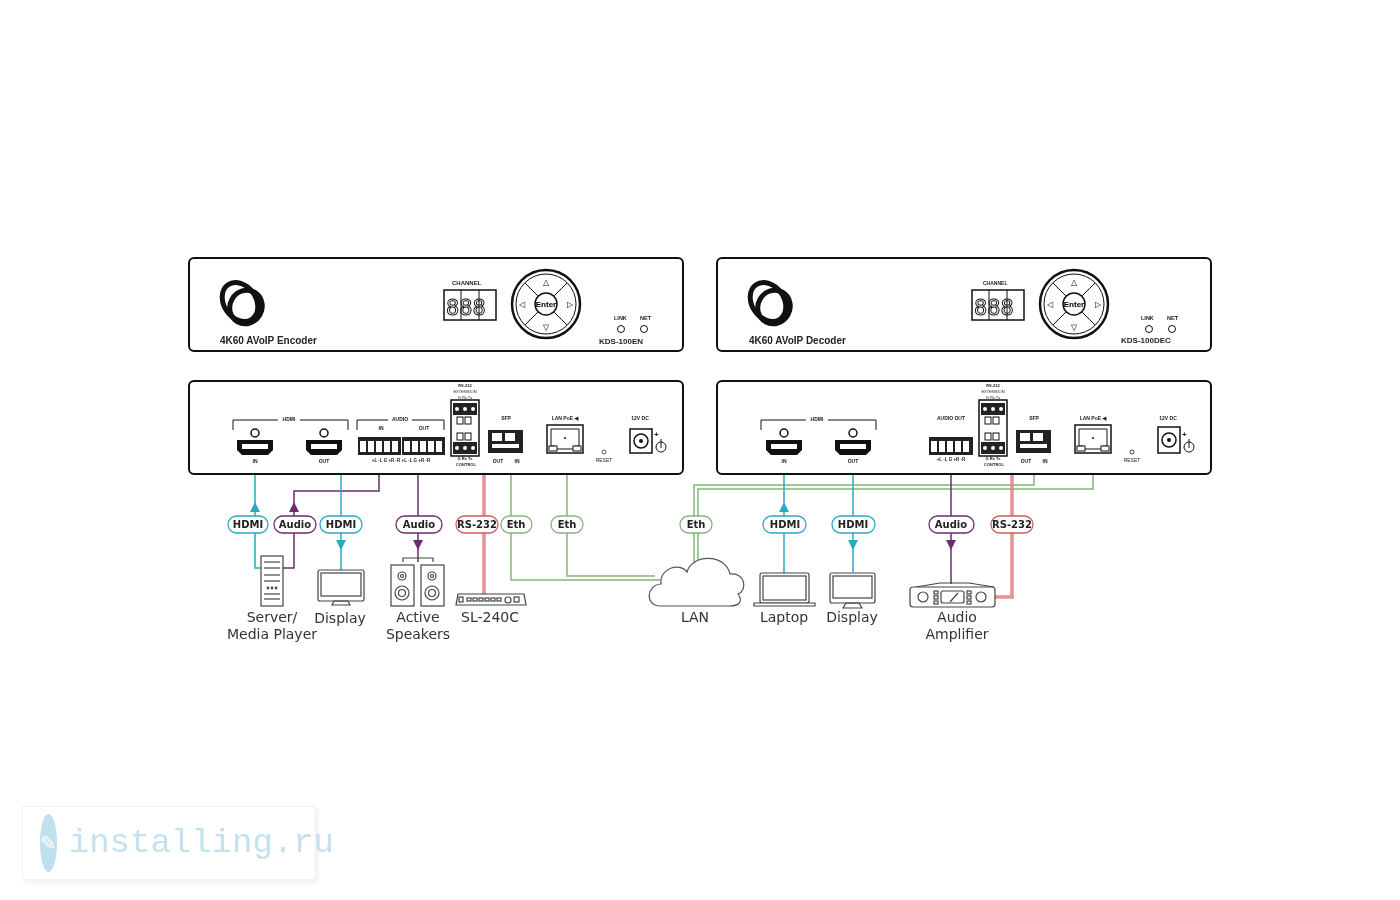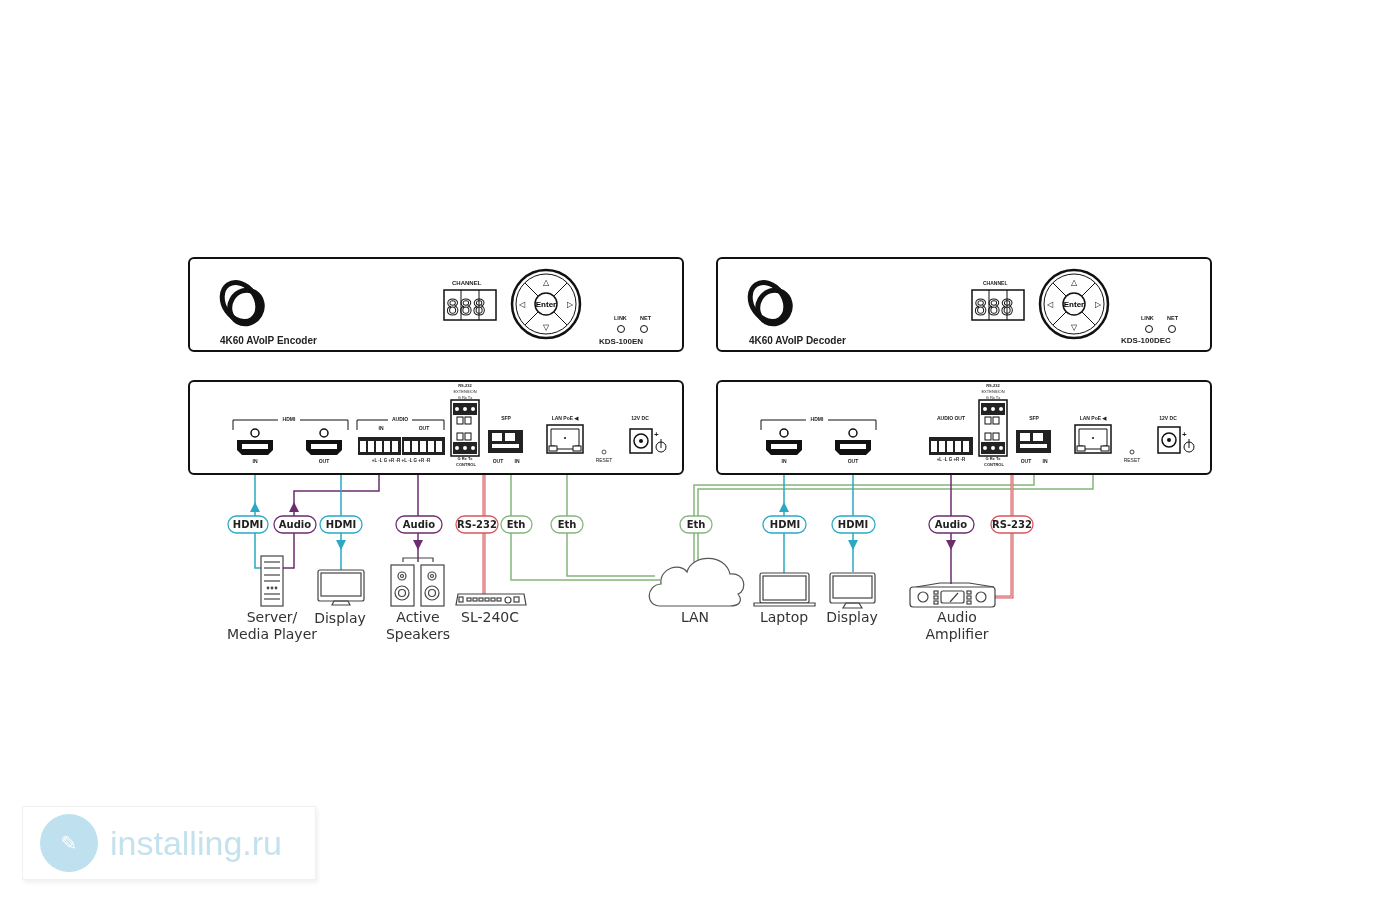--- a/index.html
+++ b/index.html
@@ -7,21 +7,21 @@
   #diagram { position:absolute; left:0; top:0; }
   .lbl { font-family:"DejaVu Sans", sans-serif; font-size:10px; font-weight:bold; fill:#222; }
   .tiny { font-family:"Liberation Sans", sans-serif; font-size:5px; font-weight:bold; fill:#222; }
   .small { font-family:"Liberation Sans", sans-serif; font-size:7px; font-weight:bold; fill:#222; }
   .panel-title { font-family:"Liberation Sans", sans-serif; font-size:10px; font-weight:bold; fill:#222; }
   .dev-label { font-family:"DejaVu Sans", sans-serif; font-size:14px; fill:#333; }
   .watermark { position:absolute; left:22px; top:806px; width:292px; height:72px; background:#ffffff;
     border:1px solid #f0f0f0; box-shadow:2px 3px 4px rgba(0,0,0,0.06); display:flex; align-items:center; }
   .wm-logo { width:58px; height:58px; border-radius:50%; background:#bfe0ee; margin-left:17px; display:flex;
     align-items:center; justify-content:center; color:#fff; font-size:20px; font-family:"DejaVu Sans", sans-serif; }
-  .wm-text { margin-left:12px; font-family:Liberation Sans, sans-serif; font-size:34px; color:#c4e2ee; letter-spacing:0px; }
+  .wm-text { margin-left:12px; font-family:Liberation Mono, monospace; font-size:34px; color:#c4e2ee; letter-spacing:0px; }
 </style>
 </head>
 <body>
 
 <svg id="diagram" width="1400" height="900" viewBox="0 0 1400 900" xmlns="http://www.w3.org/2000/svg">
   <defs>
     <marker id="arrHdmi" markerWidth="10" markerHeight="10" refX="5" refY="5" orient="auto-start-reverse">
       <path d="M0,0 L10,5 L0,10 L3,5 z" fill="#29a9c4"></path>
     </marker>
   </defs>

